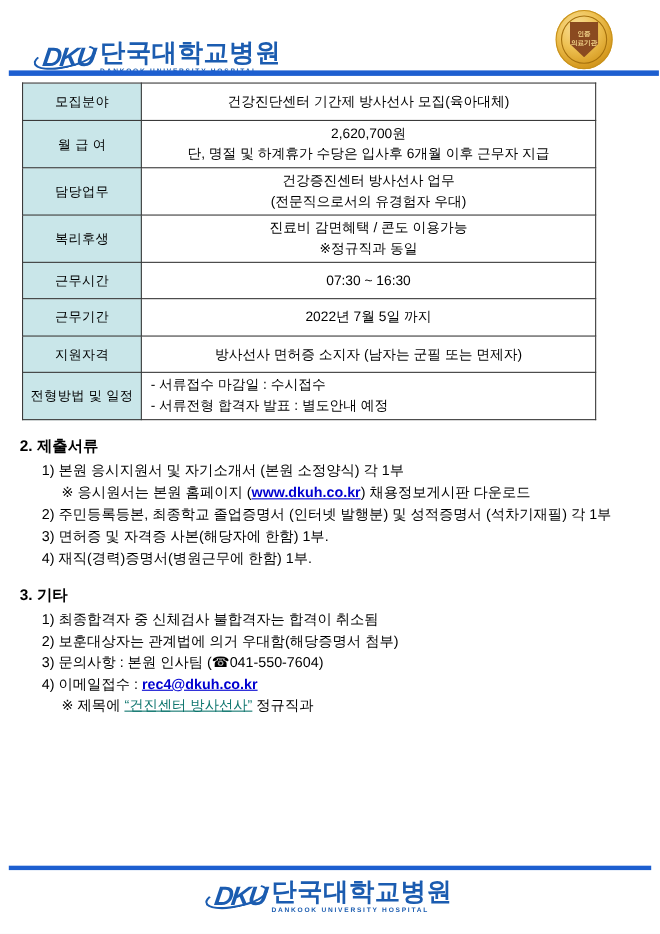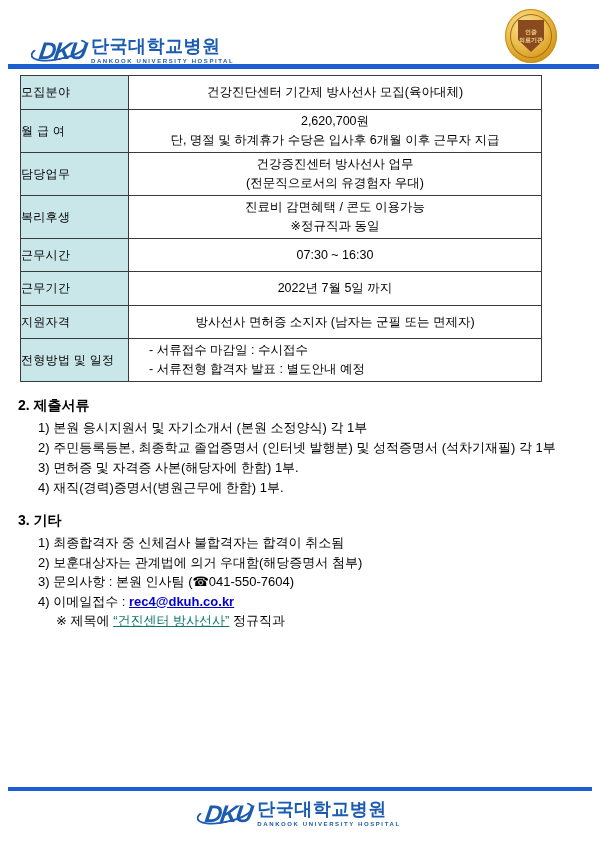--- a/index.html
+++ b/index.html
@@ -20,21 +20,21 @@
     font-style:italic; font-weight:bold; font-size:24px; letter-spacing:-2px;
     color:#1b5cb0; transform:skewX(-8deg);
   }
   .dku-mark .swoosh {
     position:absolute; left:-3px; top:4px; width:58px; height:20px;
     border:2px solid #1b5cb0; border-radius:50%;
     transform:rotate(-12deg);
     border-top-color:transparent; 
   }
   .dku-text { display:flex; flex-direction:column; line-height:1; }
-  .dku-kr { font-weight:bold; font-size:18px; color:#1b5cb0; letter-spacing:0.5px; }
+  .dku-kr { font-weight:bold; font-size:23px; color:#1b5cb0; letter-spacing:0.5px; }
   .dku-en { font-weight:bold; font-size:6px; color:#1b5cb0; letter-spacing:1.6px; margin-top:3px; }
 
   .seal {
     position:absolute; right:43px; top:9px; width:52px; height:54px;
     border-radius:50%;
     background:radial-gradient(circle at 38% 30%, #f9e09a 0%, #eec153 38%, #d79c22 70%, #b97d10 100%);
     box-shadow:0 0 0 1px #c8921c inset;
   }
   .seal .ring {
     position:absolute; left:5px; top:5px; right:5px; bottom:5px;
@@ -58,24 +58,24 @@
 
   .sec-heading { font-size:14px; font-weight:bold; margin-left:-2px; }
   .sec1-heading { margin-top:13px; }
 
   table.recruit {
     border-collapse:collapse; margin:5px 0 0 20px; width:522px;
     font-size:12.5px; table-layout:fixed;
   }
   table.recruit td { border:1px solid #3a3a3a; }
   td.lbl {
-    width:108px; background:#c9e6e9; font-size:12px; letter-spacing:0.3px;
+    width:108px; background:#c9e6e9; text-align:center; font-size:12px; letter-spacing:0.3px;
   }
   td.val { text-align:center; padding:2px 6px; }
-  td.val.left { text-align:left; padding-left:20px; }
+  td.val.left { text-align:left; padding-left:8px; }
   td.val div { line-height:19px; }
   tr.r1 td { height:34px; } tr.r2 td { height:41px; } tr.r3 td { height:42px; }
   tr.r4 td { height:38px; } tr.r5 td { height:33px; } tr.r6 td { height:34px; }
   tr.r7 td { height:33px; } tr.r8 td { height:38px; }
 
   .sec2-heading { margin-top:15px; }
   .sec3-heading { margin-top:14px; }
   .doc-list { margin-top:3px; font-size:13px; line-height:20px; }
   .doc-list .li { padding-left:18px; white-space:nowrap; }
   .doc-list .li.sub { padding-left:36px; }
@@ -169,20 +169,21 @@
         <div>- 서류전형 합격자 발표 : 별도안내 예정</div>
       </td>
     </tr>
   </tbody>
     </table>
 
   <div class="content sec2">
     <div class="sec-heading sec2-heading">2. 제출서류</div>
     <div class="doc-list">
       <div class="li">1) 본원 응시지원서 및 자기소개서 (본원 소정양식) 각 1부</div>
+      <div class="li sub"><span>※ 응시원서는 본원 홈페이지 (</span><a class="doc-link">www.dkuh.co.kr</a><span>) 채용정보게시판 다운로드</span></div>
       <div class="li">2) 주민등록등본, 최종학교 졸업증명서 (인터넷 발행분) 및 성적증명서 (석차기재필) 각 1부</div>
       <div class="li">3) 면허증 및 자격증 사본(해당자에 한함) 1부.</div>
       <div class="li">4) 재직(경력)증명서(병원근무에 한함) 1부.</div>
     </div>
   </div>
 
   <div class="content sec3">
     <div class="sec-heading sec3-heading">3. 기타</div>
     <div class="doc-list">
       <div class="li">1) 최종합격자 중 신체검사 불합격자는 합격이 취소됨</div>

